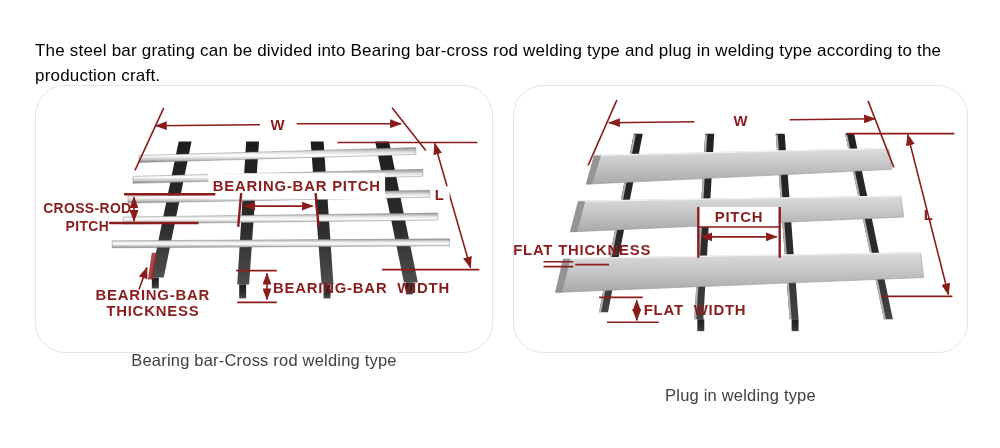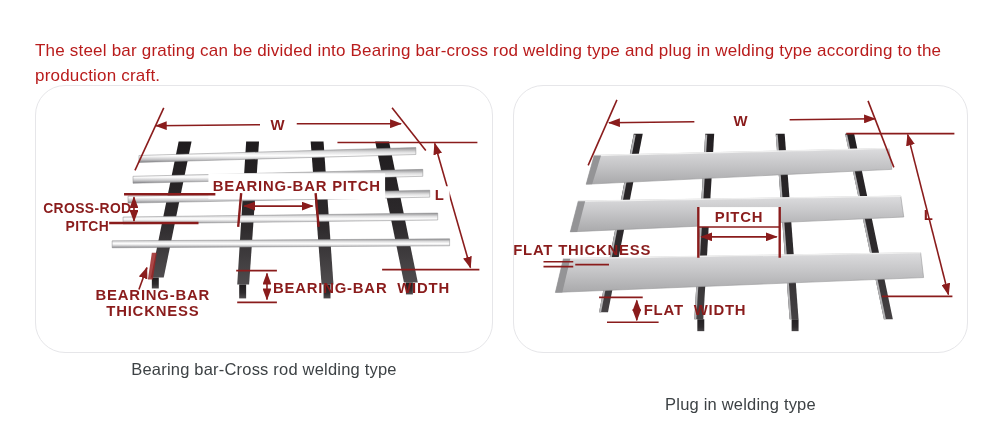--- a/index.html
+++ b/index.html
@@ -1,26 +1,26 @@
 <!DOCTYPE html>
 <html><head>
 <meta charset="utf-8">
 <style>
   html,body{margin:0;padding:0;background:#ffffff;}
   body{width:1000px;height:448px;position:relative;overflow:hidden;
        font-family:"Liberation Sans",sans-serif;}
   .intro{position:absolute;left:35px;top:22px;width:938px;
-         font-size:17px;line-height:24.5px;color:#b91c1c;letter-spacing:.2px;}
+         font-size:17px;line-height:24.5px;color:#000000;letter-spacing:.2px;}
   .panel{position:absolute;top:85px;width:458px;height:268px;margin:0;
          background:#ffffff;border:1px solid #e6e6e9;border-radius:30px;
          box-sizing:border-box;overflow:hidden;}
   .panel.left{left:35px;}
   .panel.right{left:513px;width:455px;}
   .panel svg{display:block;width:100%;height:100%;}
-  .caption{position:absolute;top:360px;text-align:center;
+  .caption{position:absolute;top:351px;text-align:center;
            font-size:16.5px;color:#3d4245;letter-spacing:.2px;}
   .caption.left{left:35px;width:458px;}
   .caption.right{left:513px;width:455px;margin-top:35px;}
   
   .dim{stroke:#8a1c1c;stroke-width:1.6;fill:none;}
   .dim.thick{stroke-width:2.4;}
   .dl{font-family:"Liberation Sans",sans-serif;font-weight:bold;font-size:15px;
       fill:#8a1c1c;letter-spacing:.8px;white-space:pre;}
   .dl-s{font-size:14px;letter-spacing:.4px;}
   .plate{fill:url(#plateGradA);}

